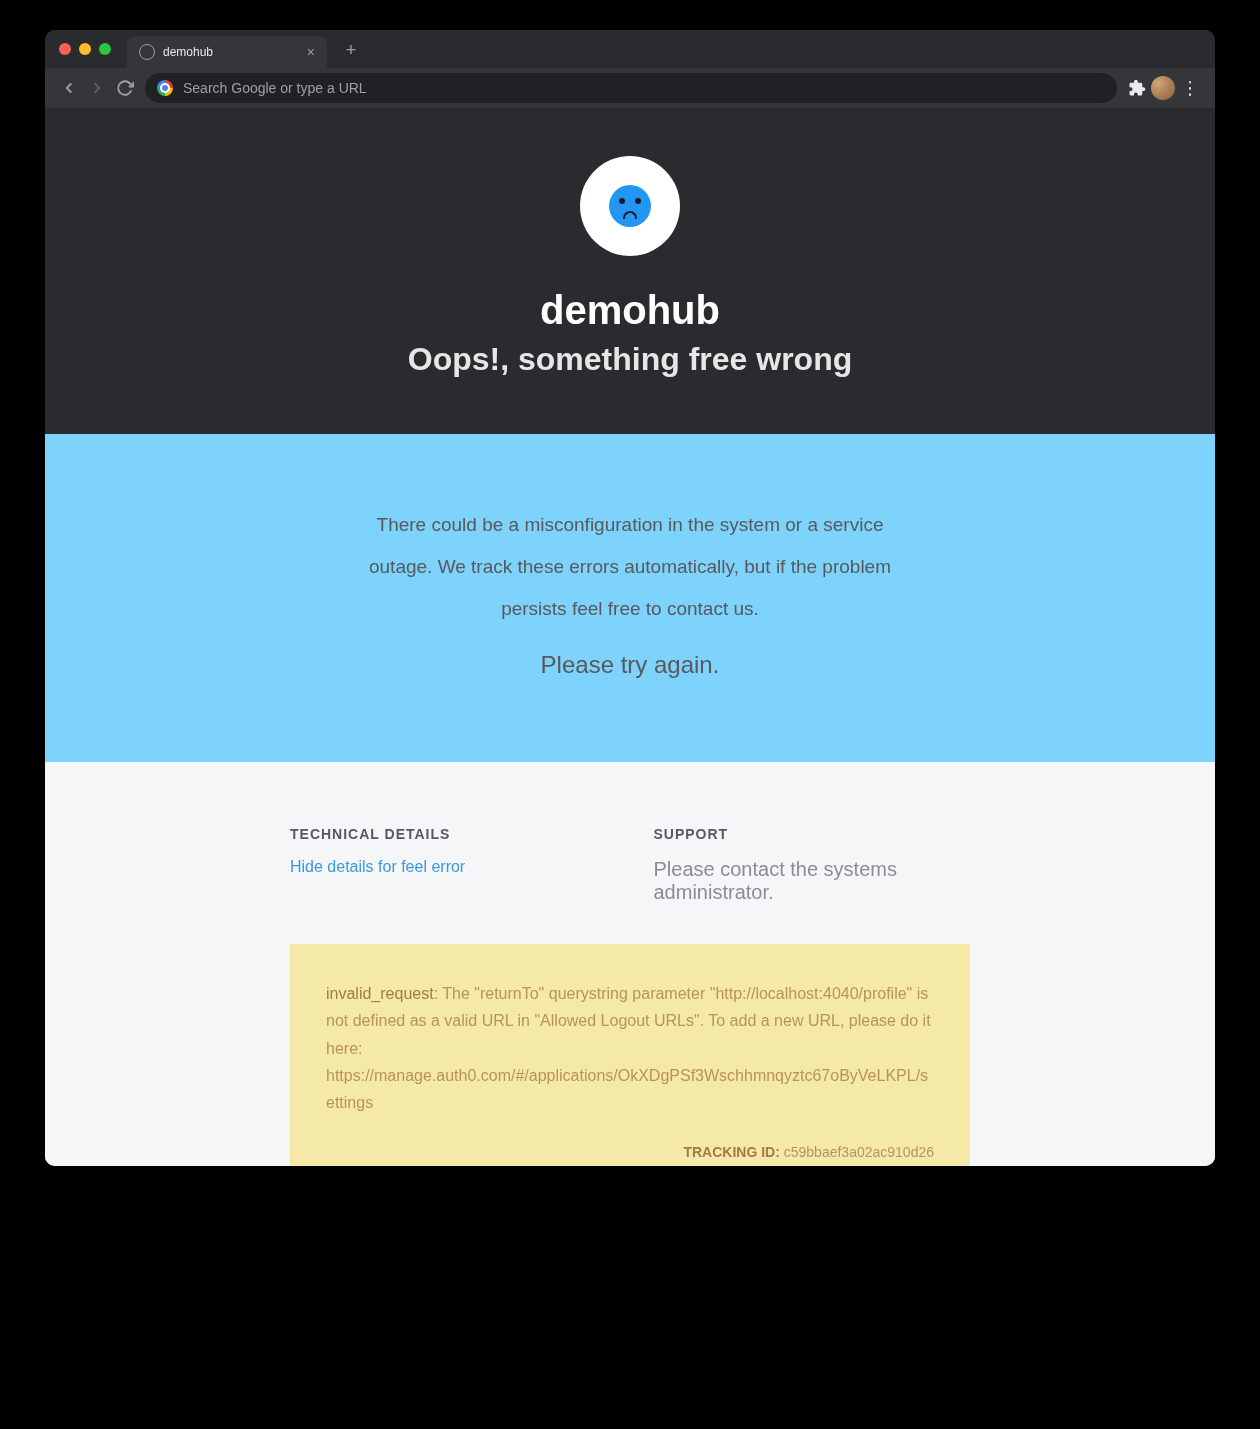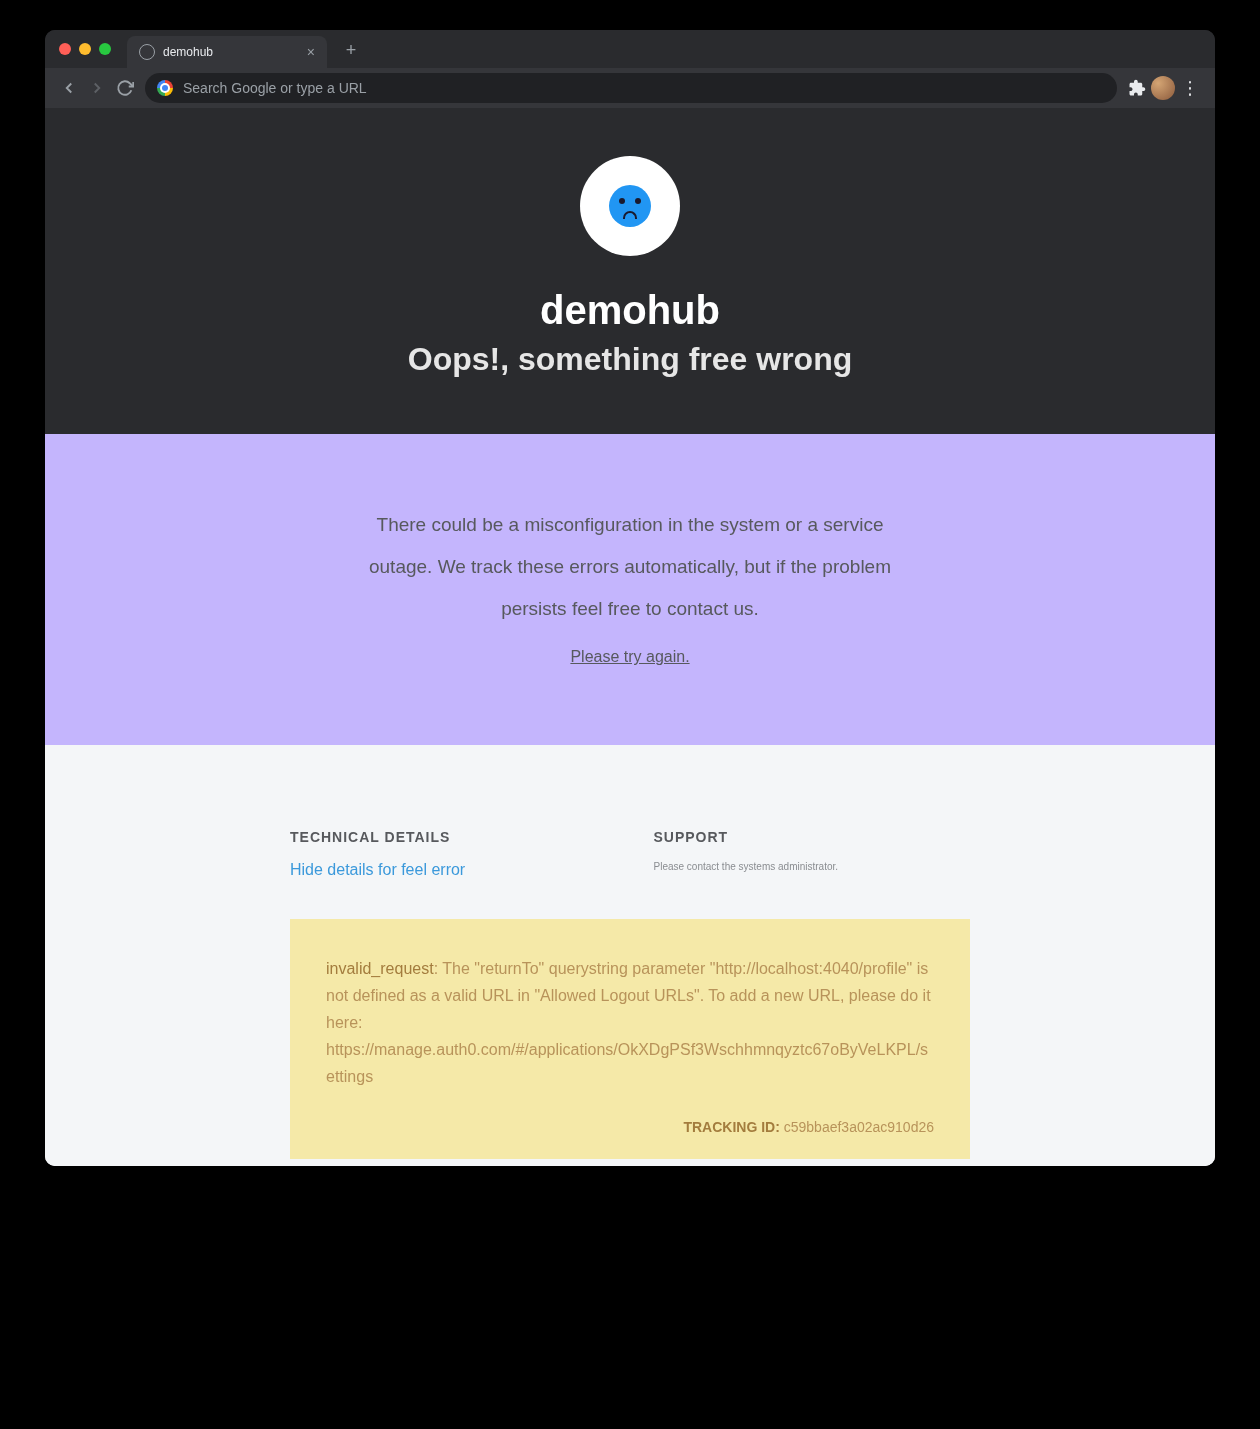--- a/index.html
+++ b/index.html
@@ -147,51 +147,51 @@
       bottom: 8px;
     }
     .app-name {
       color: #fff; font-size: 40px; font-weight: 700; margin-bottom: 8px;
     }
     .error-heading {
       color: #e6e6e6; font-size: 32px; font-weight: 700;
     }
 
     .message-section {
-      background: #c4b5fd;
+      background: #7dd3fc;
       padding: 70px 28px;
       text-align: center;
     }
     .message-section p {
       color: #57595d; font-size: 19px; line-height: 2.2;
       max-width: 540px; margin: 0 auto;
     }
     .message-section .retry {
-      color: #57595d; font-size: 16px; margin-top: 10px; text-decoration: underline;
+      color: #57595d; font-size: 24px; margin-top: 10px;
     }
 
     .details-section {
       background: #f4f6f8;
       padding: 64px 0 80px 0;
     }
     .details-inner {
       max-width: 680px; margin: 0 auto;
     }
     .details-columns {
-      display: flex; gap: 47px; margin-bottom: 40px; margin-top: 20px;
+      display: flex; gap: 47px; margin-bottom: 40px;
     }
     .details-col { flex: 1; }
     .section-label {
       color: #57595d; font-size: 14px; font-weight: 700;
       letter-spacing: 1px; margin-bottom: 16px;
     }
     .toggle-link {
       color: #3b99db; font-size: 16px; cursor: pointer;
     }
-    .support-text { color: #8a8d91; font-size: 10px; }
+    .support-text { color: #8a8d91; font-size: 20px; }
 
     .error-box {
       background: #f5e9a8;
       padding: 36px 36px 24px 36px;
     }
     .error-msg {
       color: #b8935a; font-size: 16px; line-height: 1.7;
       word-break: break-word;
     }
     .error-code { color: #a37c3d; font-weight: 500; }

